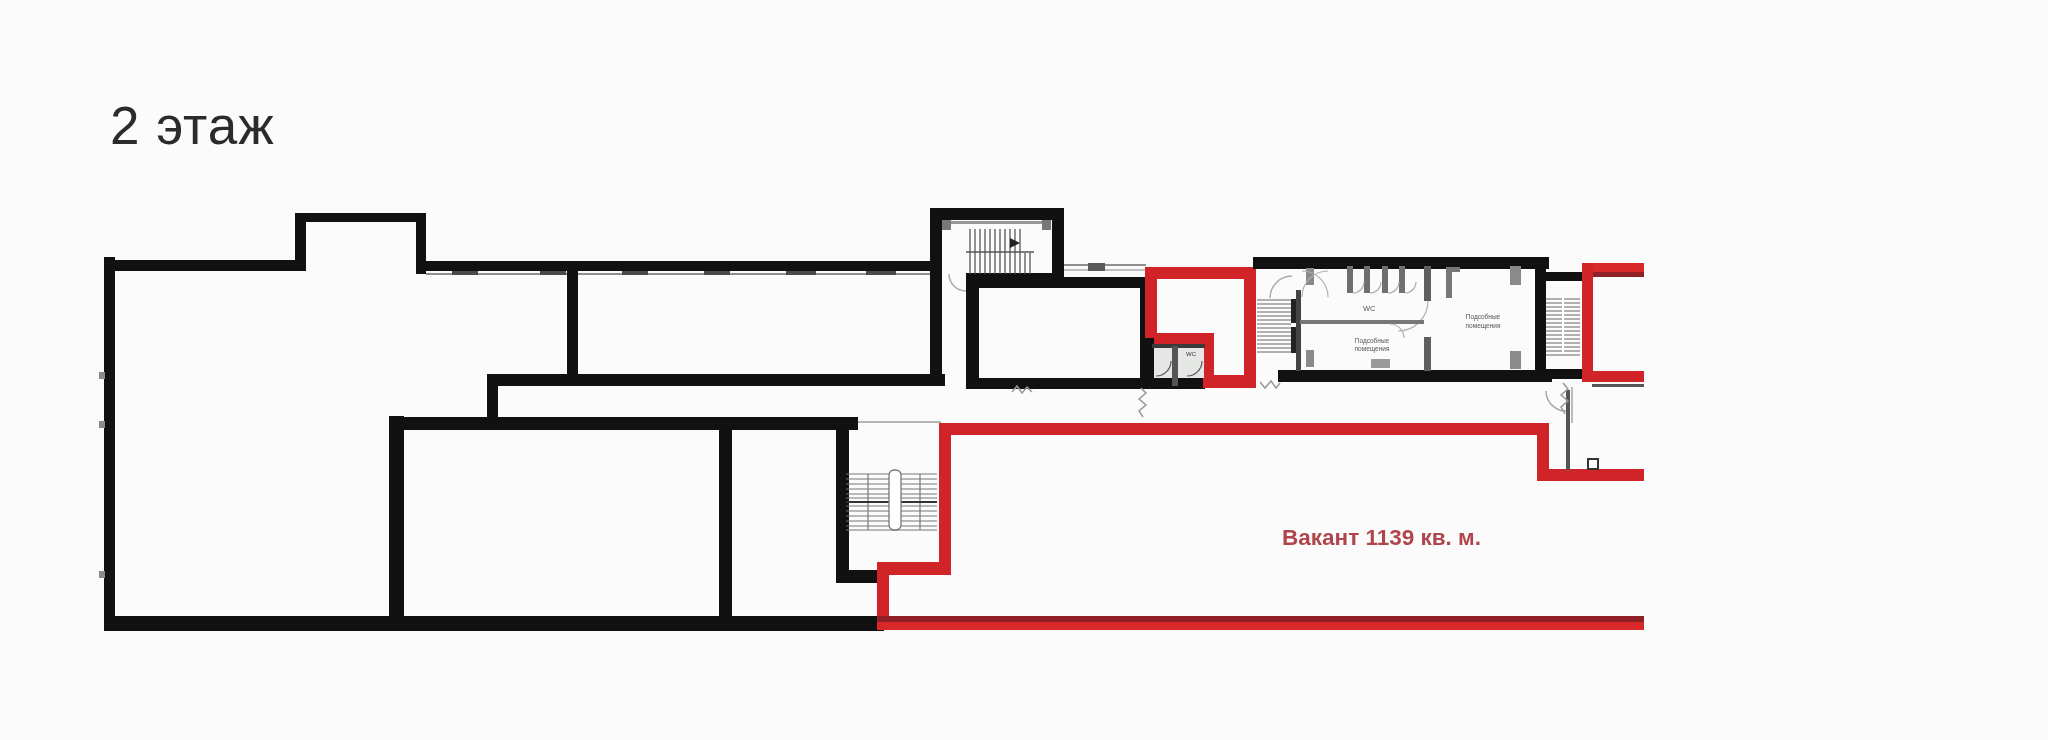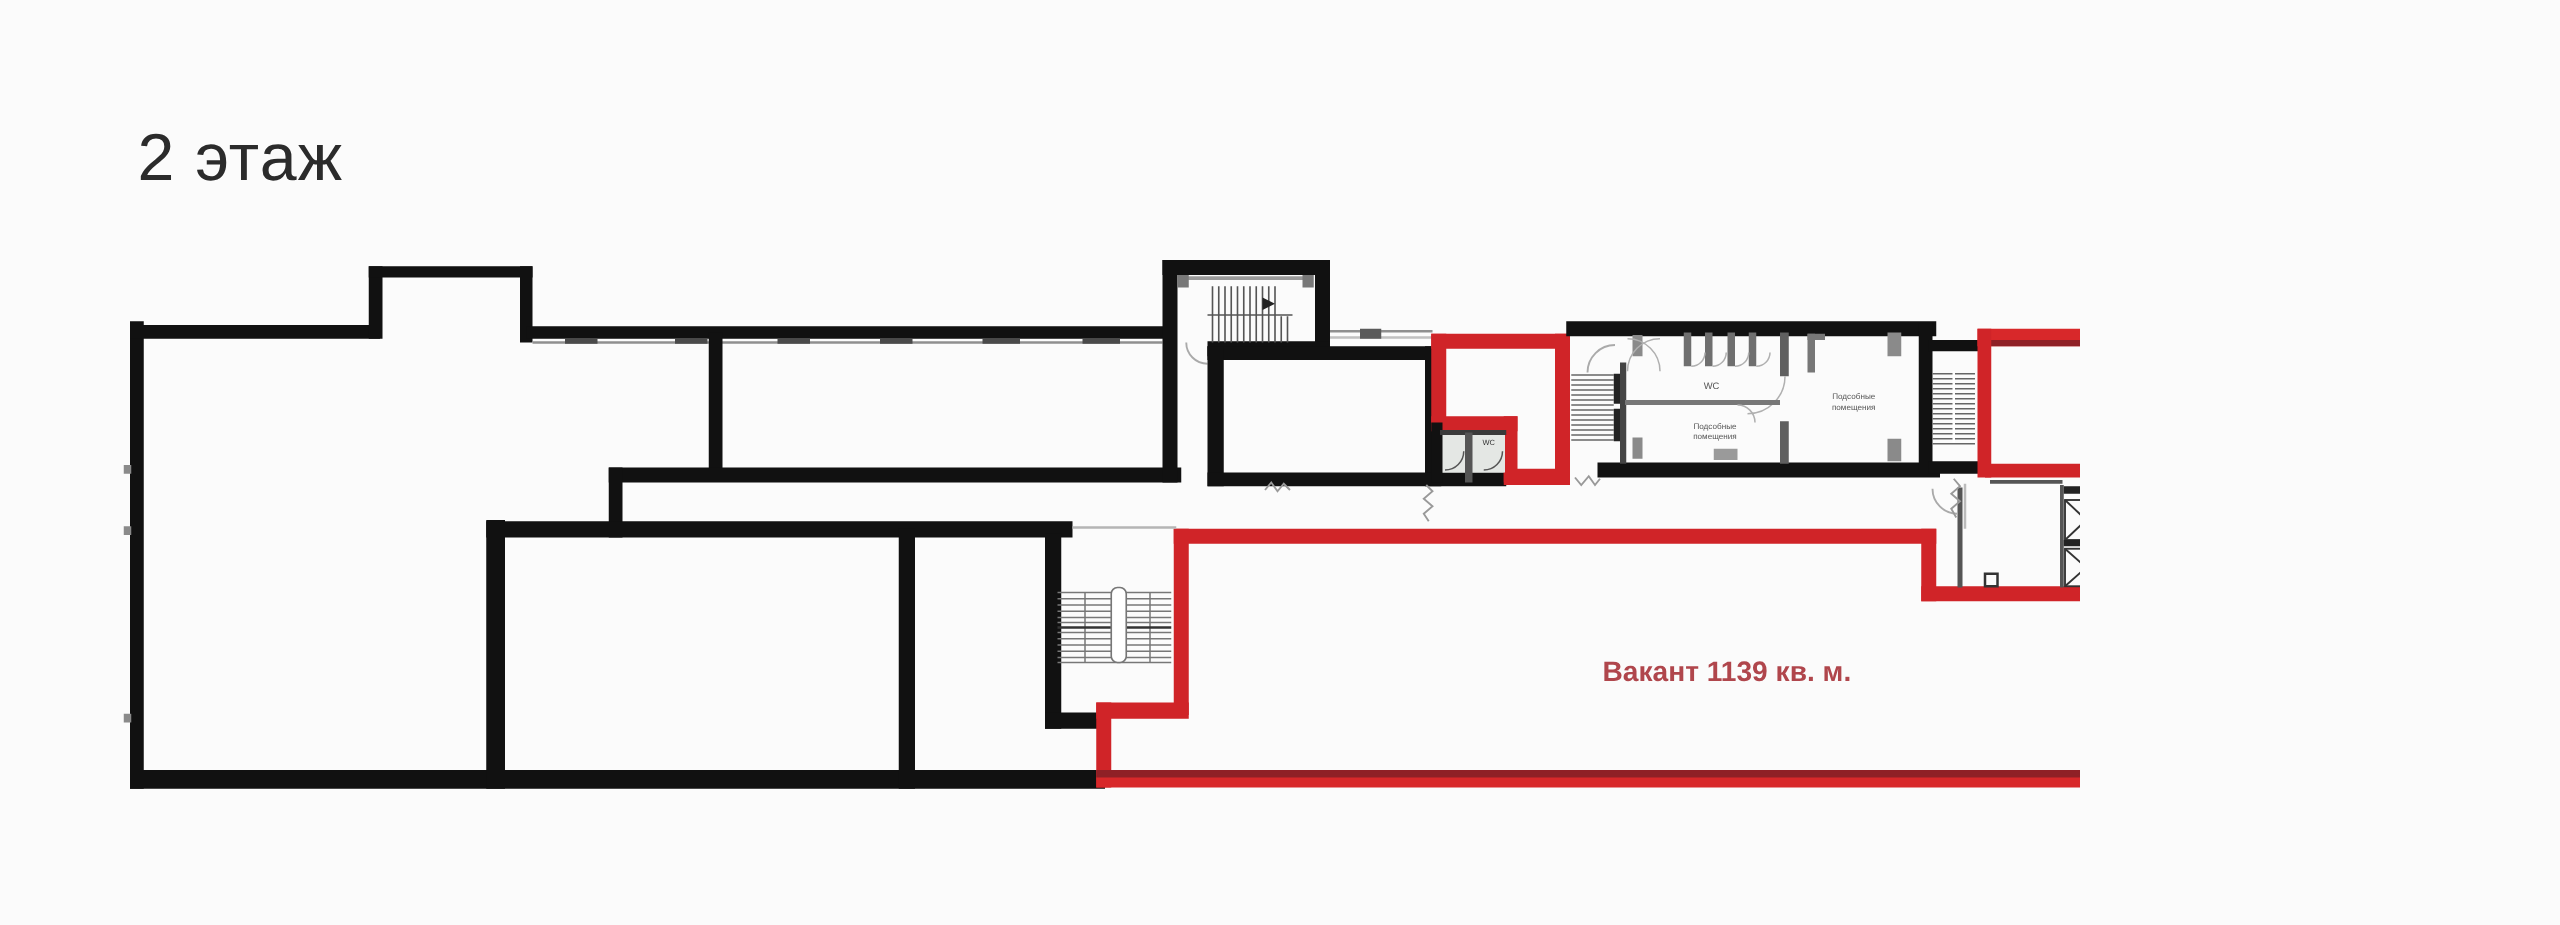--- a/index.html
+++ b/index.html
@@ -1,17 +1,17 @@
 <!DOCTYPE html>
 <html><head>
 <meta charset="utf-8">
 <style>
   html,body{margin:0;padding:0;background:#fbfbfb;}
   .page{position:relative;width:1644px;height:740px;background:#fcfcfc;overflow:hidden;
-        font-family:"Liberation Sans", sans-serif;padding-left:20px;}
+        font-family:"Liberation Sans", sans-serif;}
   svg{position:absolute;left:0;top:0;}
 </style>
 </head>
 <body>
 <div class="page">
 <svg width="2048" height="740" viewBox="0 0 2048 740">
 
   <rect x="0" y="0" width="2048" height="740" fill="#fbfbfb"></rect>
 
   <rect x="115" y="271" width="452" height="345" fill="none"></rect>

